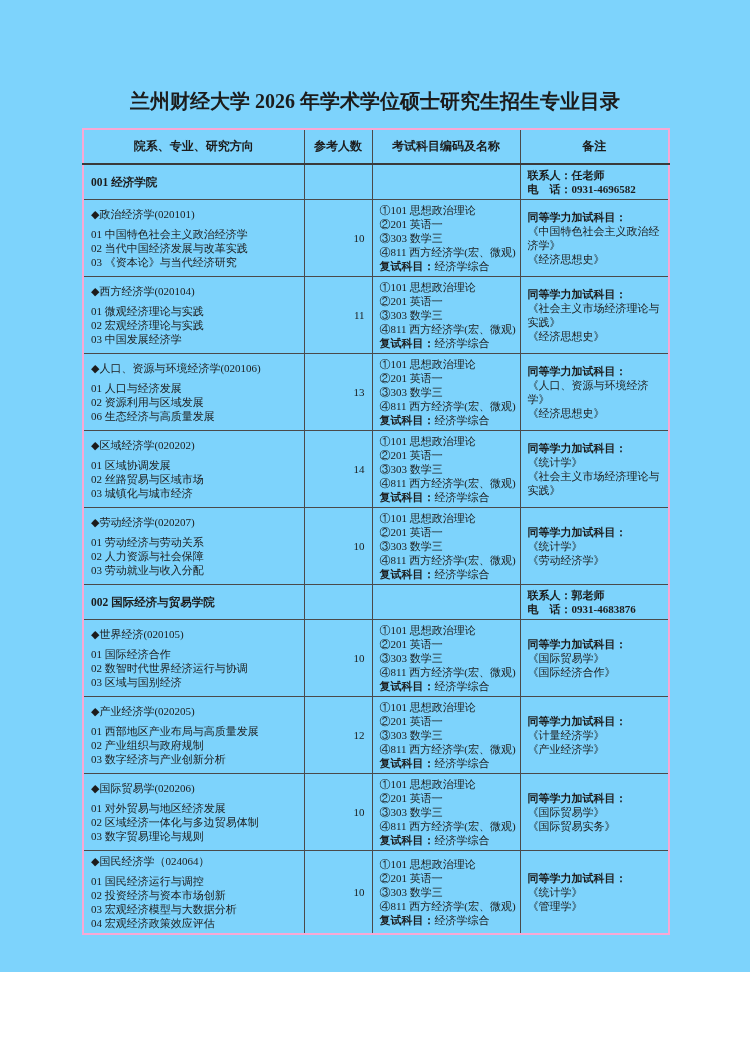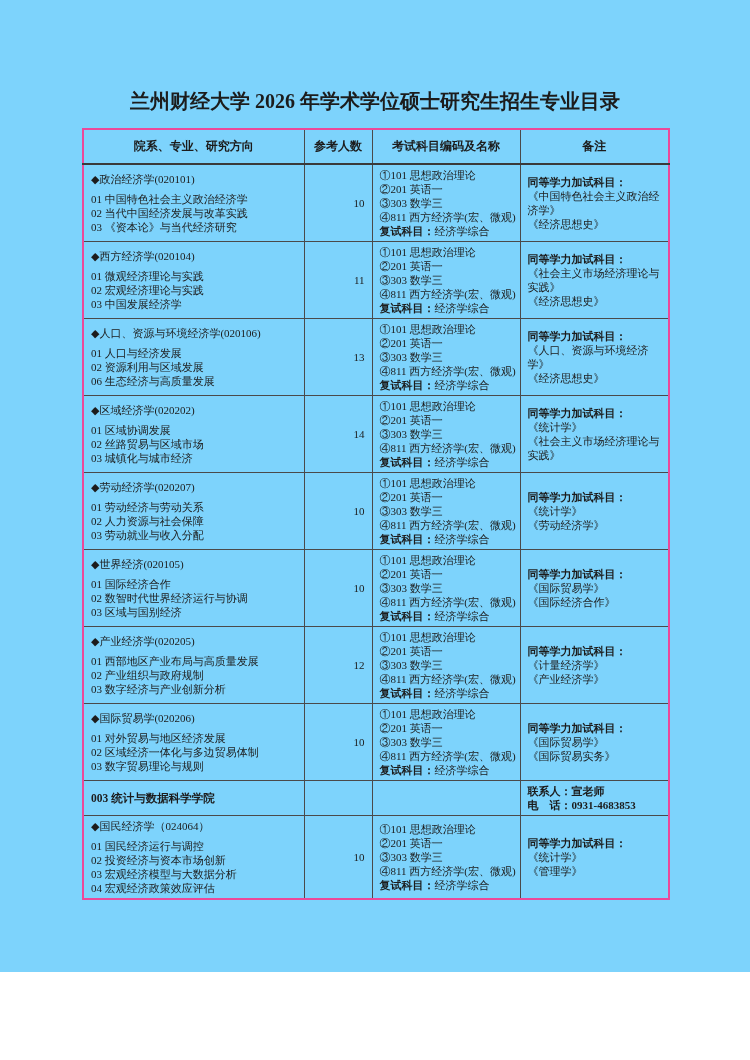--- a/index.html
+++ b/index.html
@@ -24,21 +24,21 @@
     margin:0 0 16px 0;
     font-size:12.5px;
     line-height:19px;
     text-indent:2em;
     text-align:justify;
   }
   table.catalog {
     width:586px;
     table-layout:fixed;
     border-collapse:collapse;
-    border:2px solid #ec4899;
+    border:2px solid #f9a8d4;
   }
   .catalog th, .catalog td {
     border:1px solid #4a4a4a;
     box-sizing:border-box;
   }
   .catalog th {
     font-size:12px;
     font-weight:bold;
     text-align:center;
     padding:8px 4px;
@@ -75,20 +75,31 @@
     </colgroup>
     <thead>
       <tr>
         <th>院系、专业、研究方向</th>
         <th>参考人数</th>
         <th>考试科目编码及名称</th>
         <th>备注</th>
       </tr>
     </thead>
     <tbody id="catalog-body">
+        <tr class="dept-row">
+          <td class="col-name">
+            <div class="dept-name">001 经济学院</div>
+          </td>
+          <td class="col-count"></td>
+          <td class="col-subjects"></td>
+          <td class="col-remark">
+            <div class="contact-line">联系人：任老师</div>
+            <div class="contact-line">电　话：0931-4696582</div>
+          </td>
+        </tr>
         <tr class="program-row">
           <td class="col-name">
             <div class="program-name">◆政治经济学(020101)</div>
             <div class="direction-line">01 中国特色社会主义政治经济学</div>
             <div class="direction-line">02 当代中国经济发展与改革实践</div>
             <div class="direction-line">03 《资本论》与当代经济研究</div>
           </td>
           <td class="col-count">
             <div class="count-value">10</div>
           </td>
@@ -190,20 +201,31 @@
             <div class="subject-line">③303 数学三</div>
             <div class="subject-line">④811 西方经济学(宏、微观)</div>
             <div class="subject-line"><span class="retest-label">复试科目：</span><span class="retest-value">经济学综合</span></div>
           </td>
           <td class="col-remark">
             <div class="remark-title">同等学力加试科目：</div>
             <div class="remark-item">《统计学》</div>
             <div class="remark-item">《劳动经济学》</div>
           </td>
         </tr>
+        <tr class="dept-row">
+          <td class="col-name">
+            <div class="dept-name">002 国际经济与贸易学院</div>
+          </td>
+          <td class="col-count"></td>
+          <td class="col-subjects"></td>
+          <td class="col-remark">
+            <div class="contact-line">联系人：郭老师</div>
+            <div class="contact-line">电　话：0931-4683876</div>
+          </td>
+        </tr>
         <tr class="program-row">
           <td class="col-name">
             <div class="program-name">◆世界经济(020105)</div>
             <div class="direction-line">01 国际经济合作</div>
             <div class="direction-line">02 数智时代世界经济运行与协调</div>
             <div class="direction-line">03 区域与国别经济</div>
           </td>
           <td class="col-count">
             <div class="count-value">10</div>
           </td>
@@ -257,31 +279,20 @@
             <div class="subject-line">①101 思想政治理论</div>
             <div class="subject-line">②201 英语一</div>
             <div class="subject-line">③303 数学三</div>
             <div class="subject-line">④811 西方经济学(宏、微观)</div>
             <div class="subject-line"><span class="retest-label">复试科目：</span><span class="retest-value">经济学综合</span></div>
           </td>
           <td class="col-remark">
             <div class="remark-title">同等学力加试科目：</div>
             <div class="remark-item">《国际贸易学》</div>
             <div class="remark-item">《国际贸易实务》</div>
-          </td>
-        </tr>
-        <tr class="dept-row">
-          <td class="col-name">
-            <div class="dept-name">003 统计与数据科学学院</div>
-          </td>
-          <td class="col-count"></td>
-          <td class="col-subjects"></td>
-          <td class="col-remark">
-            <div class="contact-line">联系人：宣老师</div>
-            <div class="contact-line">电　话：0931-4683853</div>
           </td>
         </tr>
         <tr class="program-row">
           <td class="col-name">
             <div class="program-name">◆国民经济学（024064）</div>
             <div class="direction-line">01 国民经济运行与调控</div>
             <div class="direction-line">02 投资经济与资本市场创新</div>
             <div class="direction-line">03 宏观经济模型与大数据分析</div>
             <div class="direction-line">04 宏观经济政策效应评估</div>
           </td>

